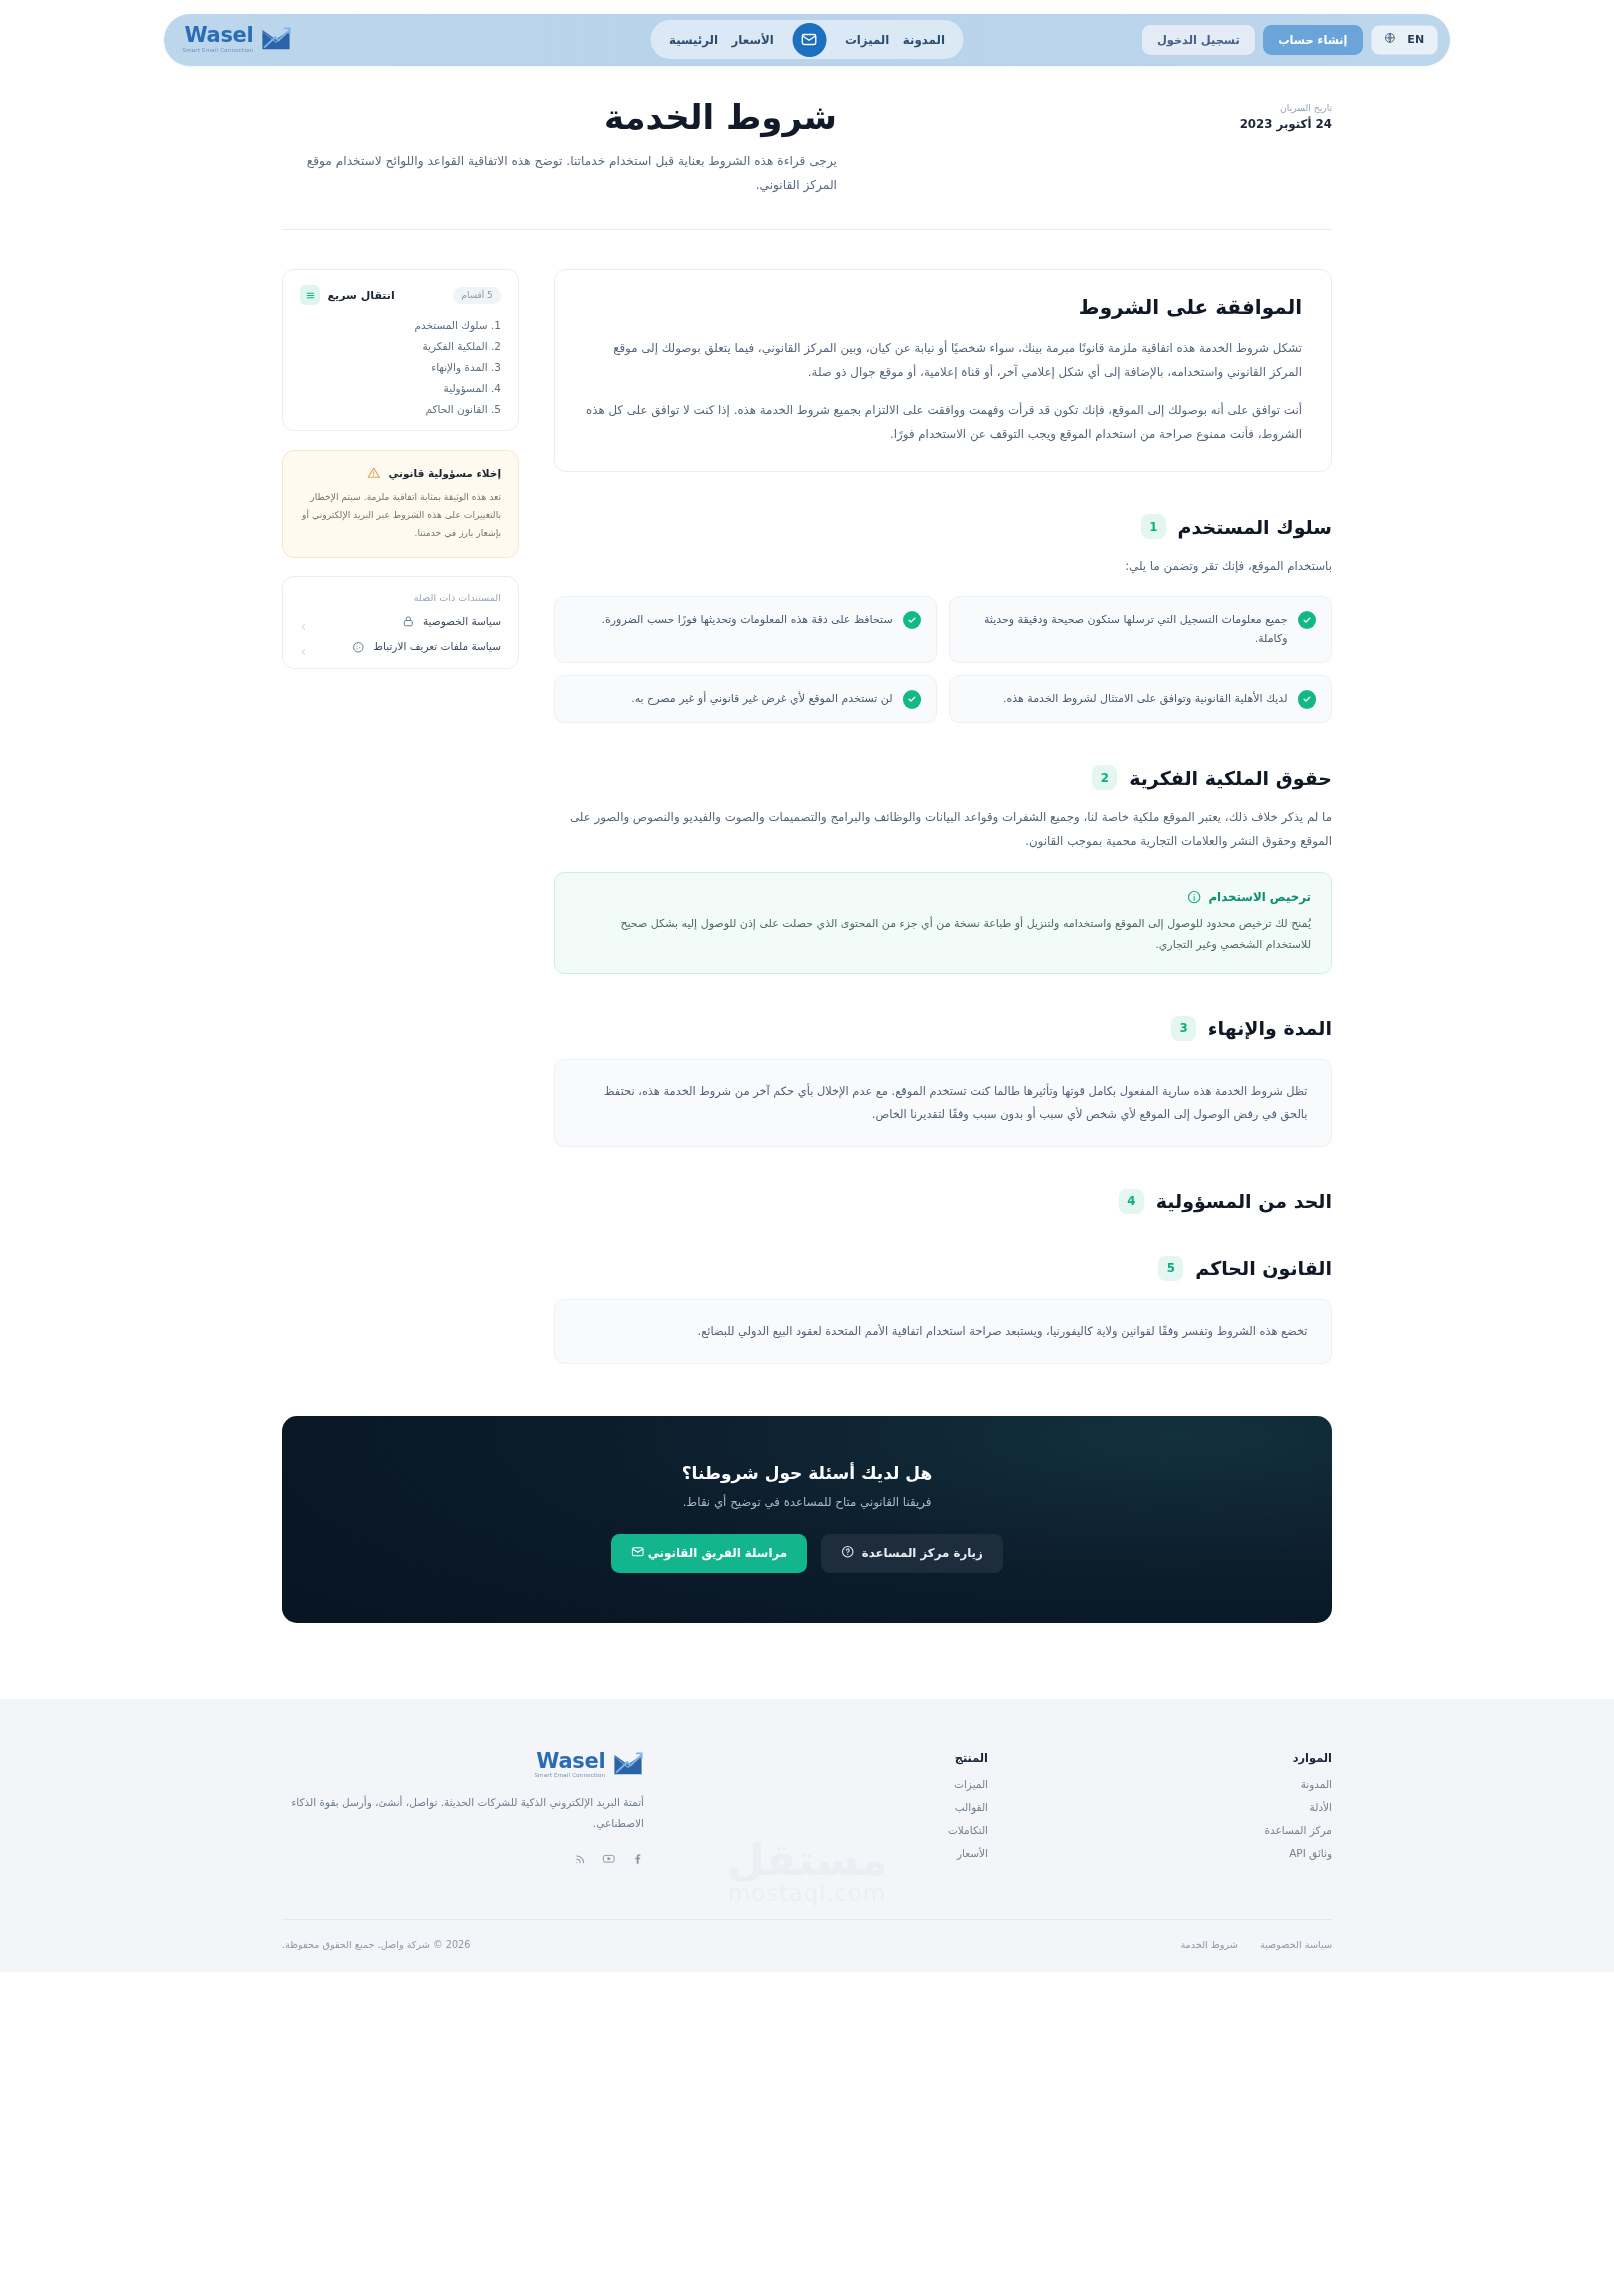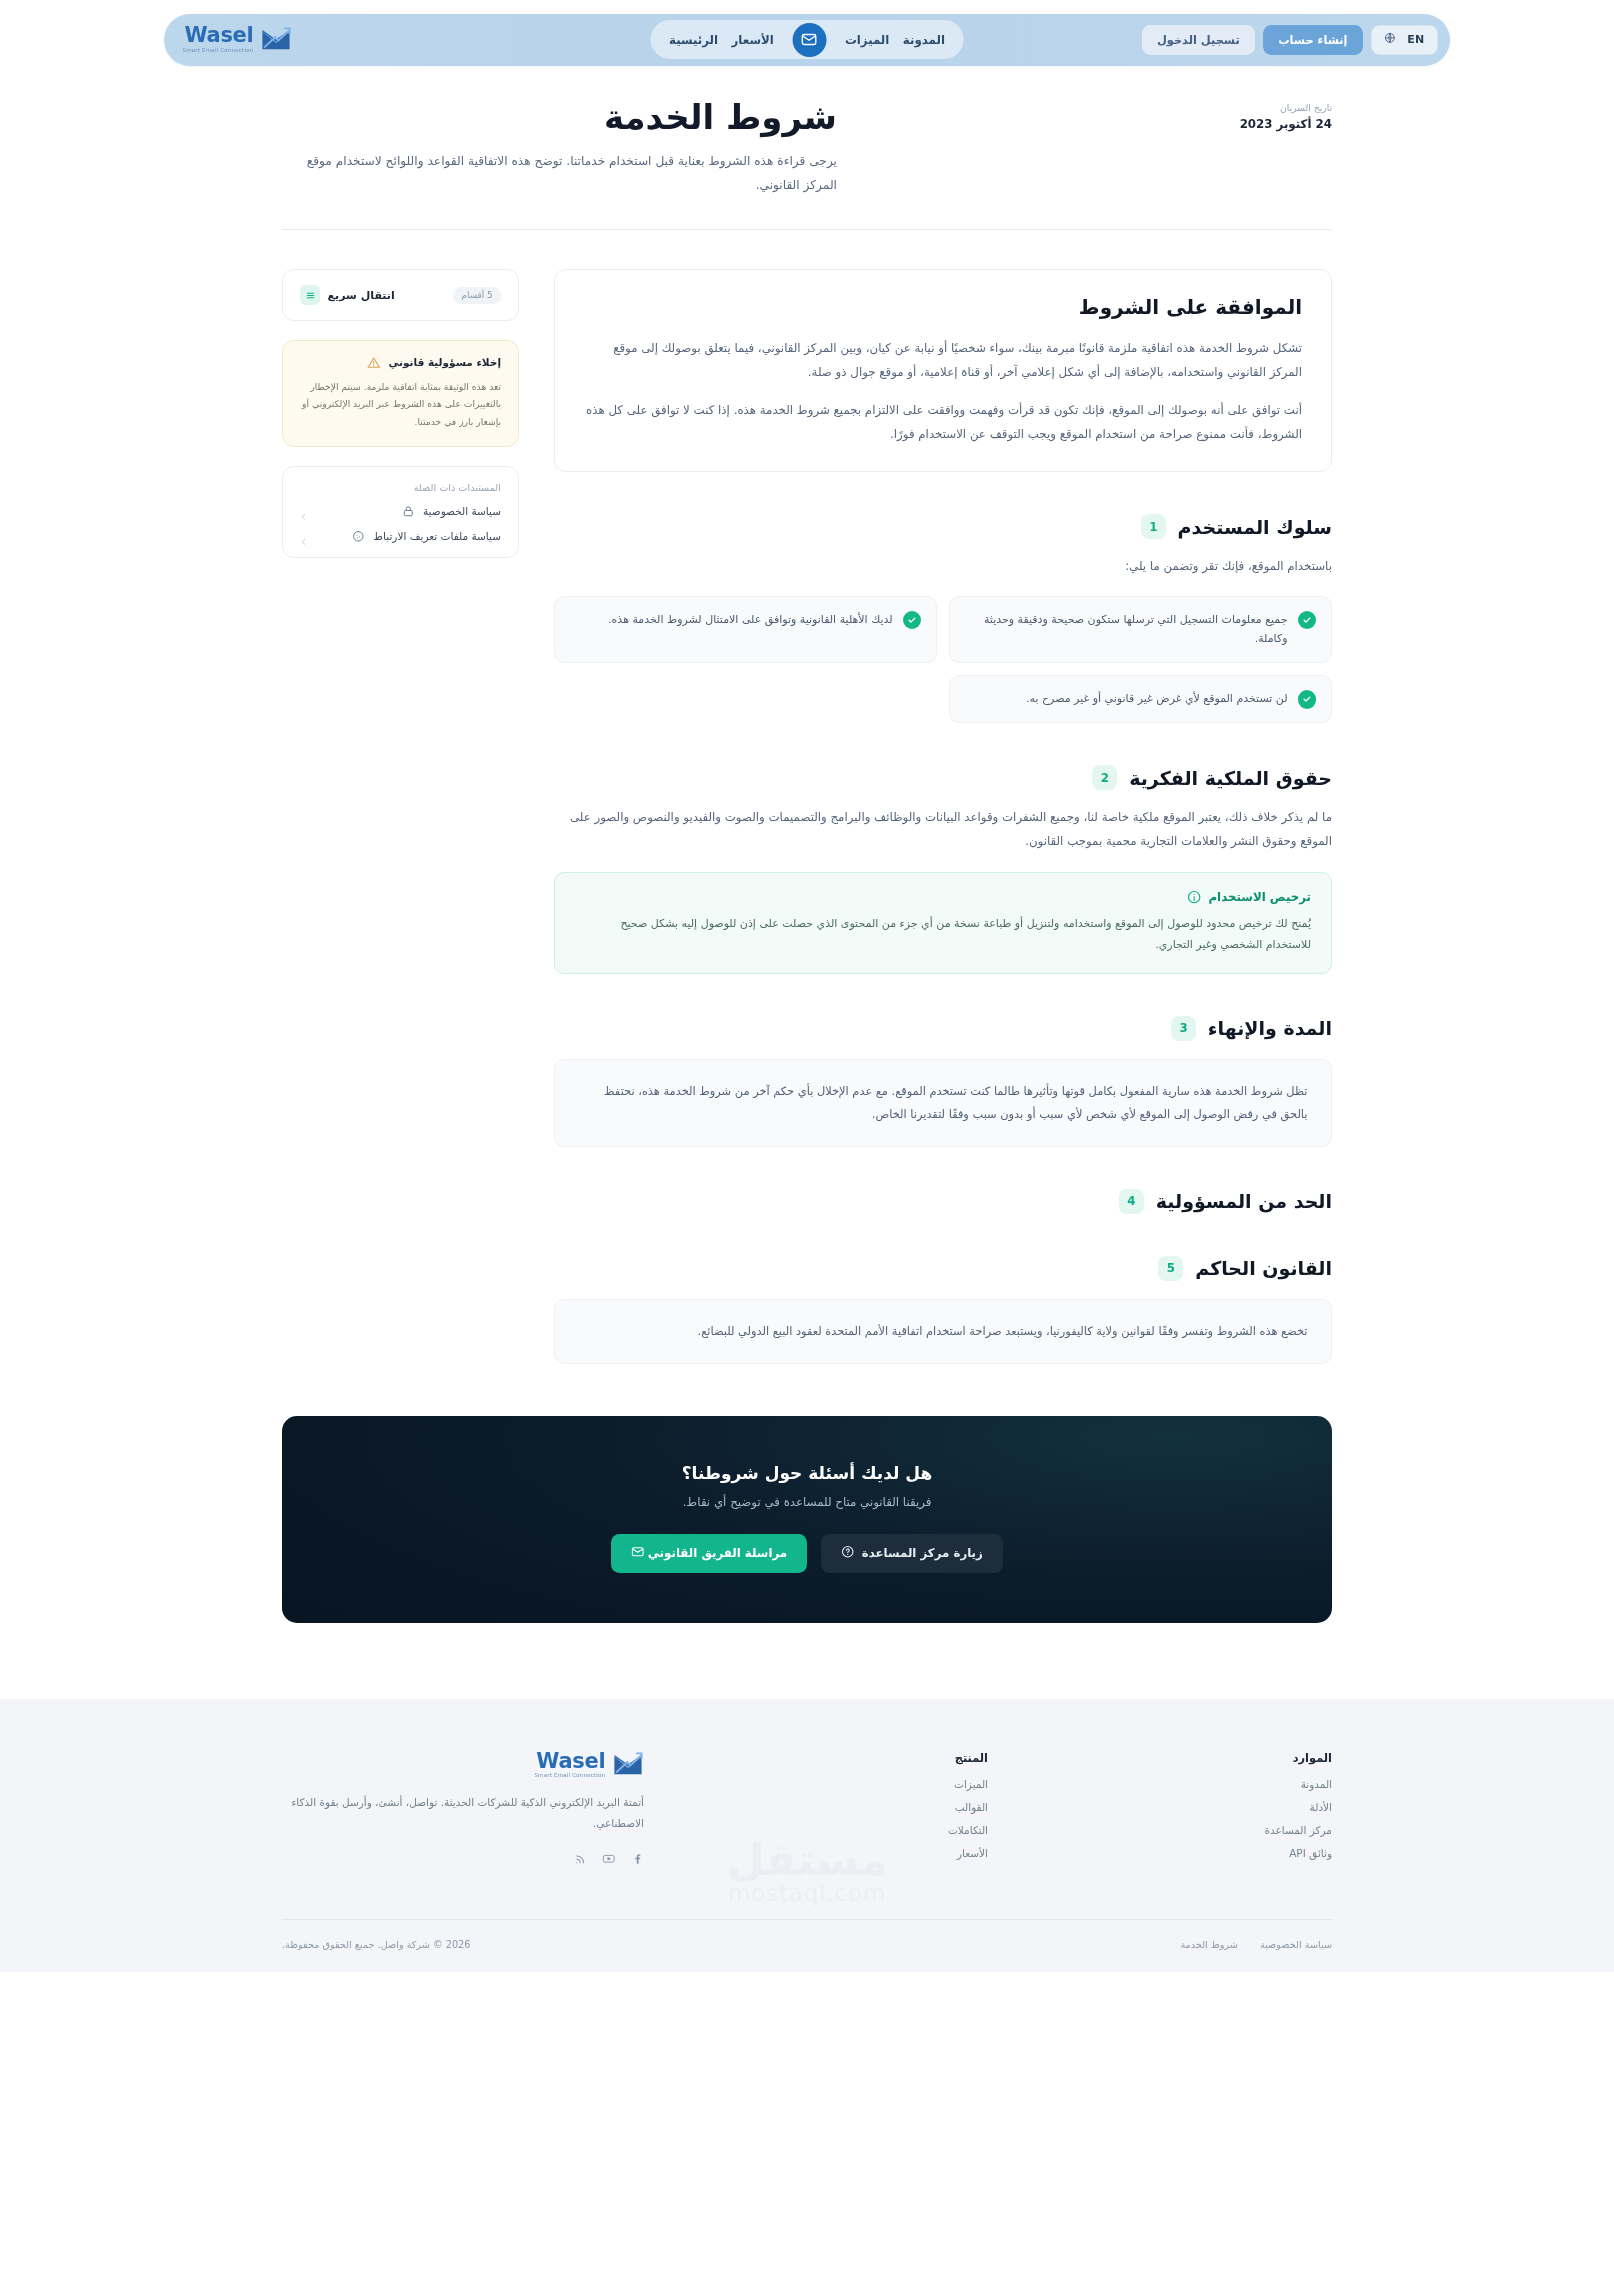--- a/index.html
+++ b/index.html
@@ -284,20 +284,28 @@
                 </svg>
               </span>
             <span class="check-tx">جميع معلومات التسجيل التي ترسلها ستكون صحيحة ودقيقة وحديثة وكاملة.</span>
           </div>
           <div class="check-box">
             <span class="check-ic">
                 <svg viewBox="0 0 24 24" fill="none" stroke="#fff" stroke-width="3.2" stroke-linecap="round" stroke-linejoin="round">
                   <path d="M5 12.5l4.5 4.5L19 7.5"></path>
                 </svg>
               </span>
+            <span class="check-tx">ستحافظ على دقة هذه المعلومات وتحديثها فورًا حسب الضرورة.</span>
+          </div>
+          <div class="check-box">
+            <span class="check-ic">
+                <svg viewBox="0 0 24 24" fill="none" stroke="#fff" stroke-width="3.2" stroke-linecap="round" stroke-linejoin="round">
+                  <path d="M5 12.5l4.5 4.5L19 7.5"></path>
+                </svg>
+              </span>
             <span class="check-tx">لديك الأهلية القانونية وتوافق على الامتثال لشروط الخدمة هذه.</span>
           </div>
           <div class="check-box">
             <span class="check-ic">
                 <svg viewBox="0 0 24 24" fill="none" stroke="#fff" stroke-width="3.2" stroke-linecap="round" stroke-linejoin="round">
                   <path d="M5 12.5l4.5 4.5L19 7.5"></path>
                 </svg>
               </span>
             <span class="check-tx">لن تستخدم الموقع لأي غرض غير قانوني أو غير مصرح به.</span>
           </div>
@@ -355,20 +363,27 @@
         <div class="side-head">
           <span class="side-badge">5 أقسام</span>
           <span class="side-head-r">
             <span class="side-title">انتقال سريع</span>
             <span class="toc-ic">
               <svg viewBox="0 0 24 24" stroke="#0fae86" stroke-width="2.4" stroke-linecap="round">
                   <path d="M5 7h14M5 12h14M5 17h14"></path>
                 </svg>
             </span>
           </span>
+        </div>
+        <div class="toc-list">
+          <a class="toc-item">1. سلوك المستخدم</a>
+          <a class="toc-item">2. الملكية الفكرية</a>
+          <a class="toc-item">3. المدة والإنهاء</a>
+          <a class="toc-item">4. المسؤولية</a>
+          <a class="toc-item">5. القانون الحاكم</a>
         </div>
       </div>
 
       <div class="warn-card">
         <div class="warn-head">
           <span class="warn-title">إخلاء مسؤولية قانوني</span>
           <span class="warn-ic">
             <svg viewBox="0 0 24 24" fill="none" stroke="#e0a155" stroke-width="1.9" stroke-linejoin="round">
                 <path d="M12 3.5 22 20H2Z"></path>
                 <path d="M12 10v4.2M12 17v.2" stroke-linecap="round"></path>

